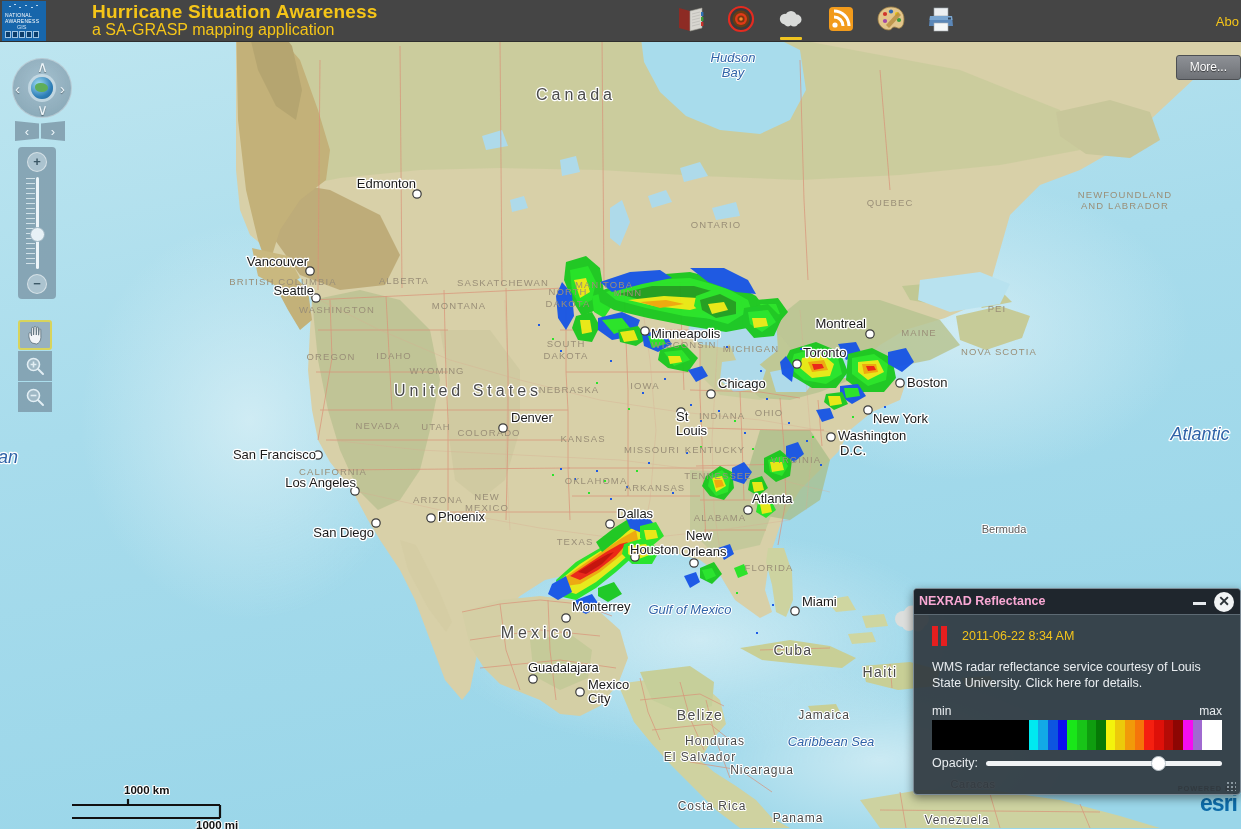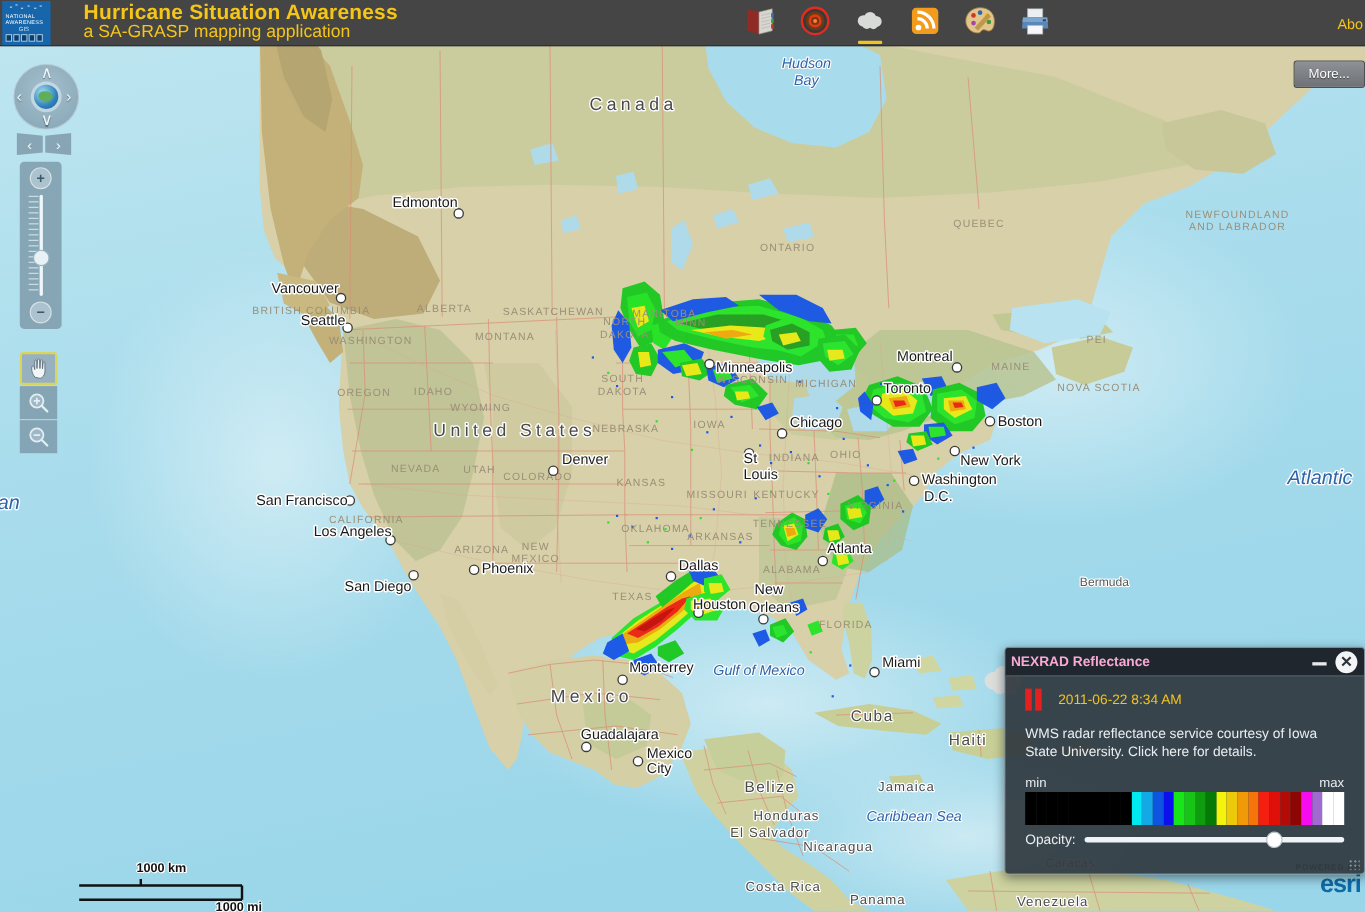--- a/index.html
+++ b/index.html
@@ -54,21 +54,21 @@
   #logo {
     position: absolute; left: 2px; top: 1px; width: 44px; height: 40px;
     background: #1766ab; overflow: hidden;
   }
   #logo .lg1 { position:absolute; left:3px; top:11px; font-size:5px; color:#ffffff; letter-spacing:0.3px; white-space:nowrap; font-family:"Liberation Sans", sans-serif;}
   #logo .lg2 { position:absolute; left:3px; top:17px; font-size:5px; color:#ffffff; letter-spacing:0.3px; white-space:nowrap;}
   #logo .lg3 { position:absolute; left:15px; top:23px; font-size:5.5px; color:#cfe4f5; }
   #logo .lgdots { position:absolute; left:4px; top:2px; width:36px; height:8px;}
   #logo .lgbar { position:absolute; left:3px; top:30px; display:flex; gap:1px; }
   #logo .lgbar i { display:block; width:6px; height:7px; background:#0b3d6b; border:1px solid #9dc4e4; }
-  #title-wrap { position: absolute; left: 76px; top: 1px; }
+  #title-wrap { position: absolute; left: 92px; top: 1px; }
   #app-title { color: #f5c518; font-size: 19px; font-weight: bold; letter-spacing: 0.2px; line-height: 21px; }
   #app-subtitle { color: #f5c518; font-size: 16px; line-height: 13px; margin-top: 1px; }
 
   #toolbar { position: absolute; left: 674px; top: 0px; height: 42px; display: flex; align-items: flex-start; gap: 16px; }
   .tool { position: relative; width: 34px; height: 34px; margin-top: 3px; cursor: pointer; }
   .tool .glyph { width: 34px; height: 32px; display: block; }
   .tool.active::after {
     content: ""; position: absolute; left: 6px; right: 6px; bottom: -3px;
     height: 3px; background: #f0c420; border-radius: 1px;
   }
@@ -925,21 +925,21 @@
     <div id="panel-body">
       <div id="time-row">
         <div id="pausebtn">
             <i></i>
             <i></i>
           </div>
         <div id="time-text">2011-06-22 8:34 AM</div>
       </div>
 
       <div id="panel-desc">
-        <span>WMS radar reflectance service courtesy of Iowa State University. Click </span><a>here</a><span> for details.</span>
+        <span>WMS radar reflectance service courtesy of Louis State University. Click </span><a>here</a><span> for details.</span>
       </div>
 
       <div id="minmax">
         <span>min</span>
         <span>max</span>
       </div>
 
       <div id="rampbar">
           <span style="background: rgb(0, 0, 0); width: 3.33333%;"></span>
           <span style="background: rgb(0, 0, 0); width: 3.33333%;"></span>

